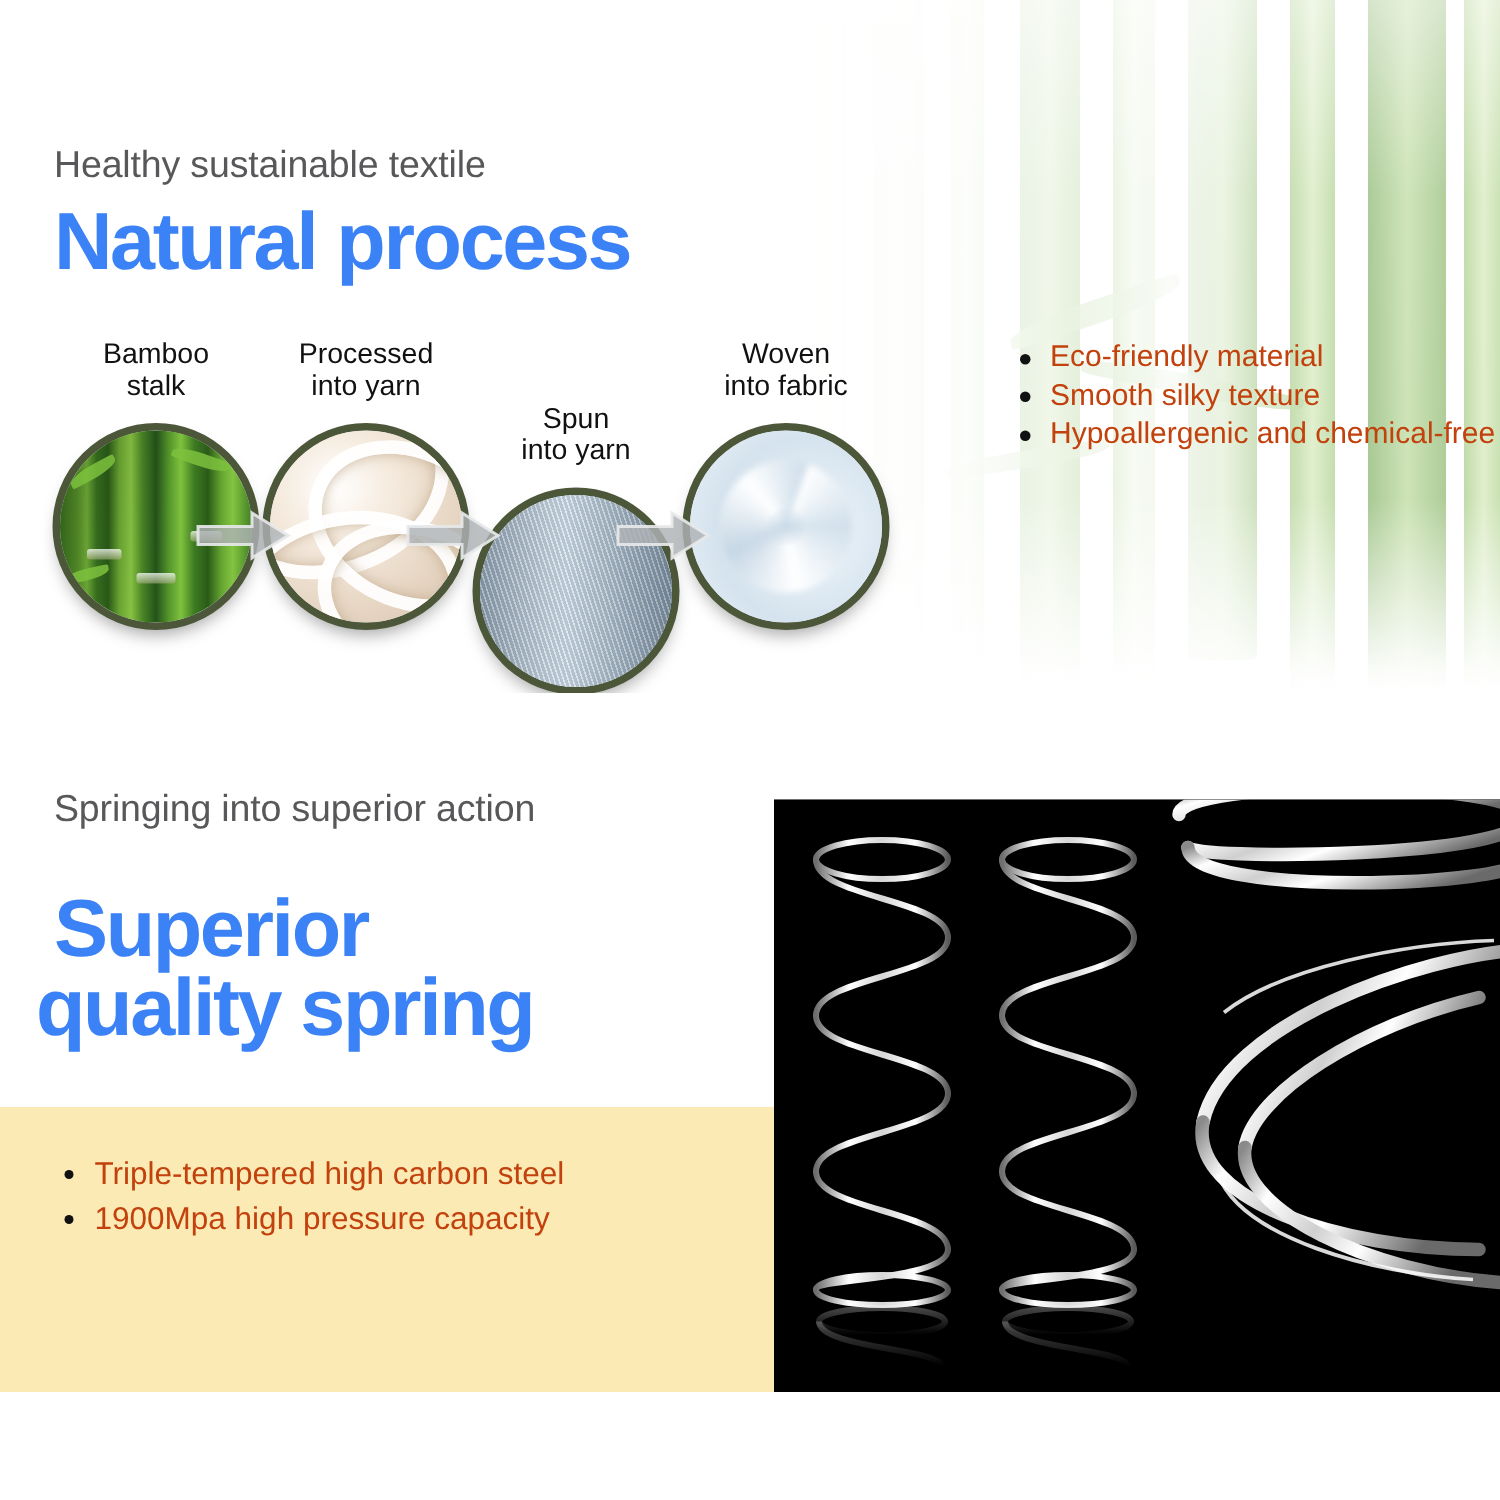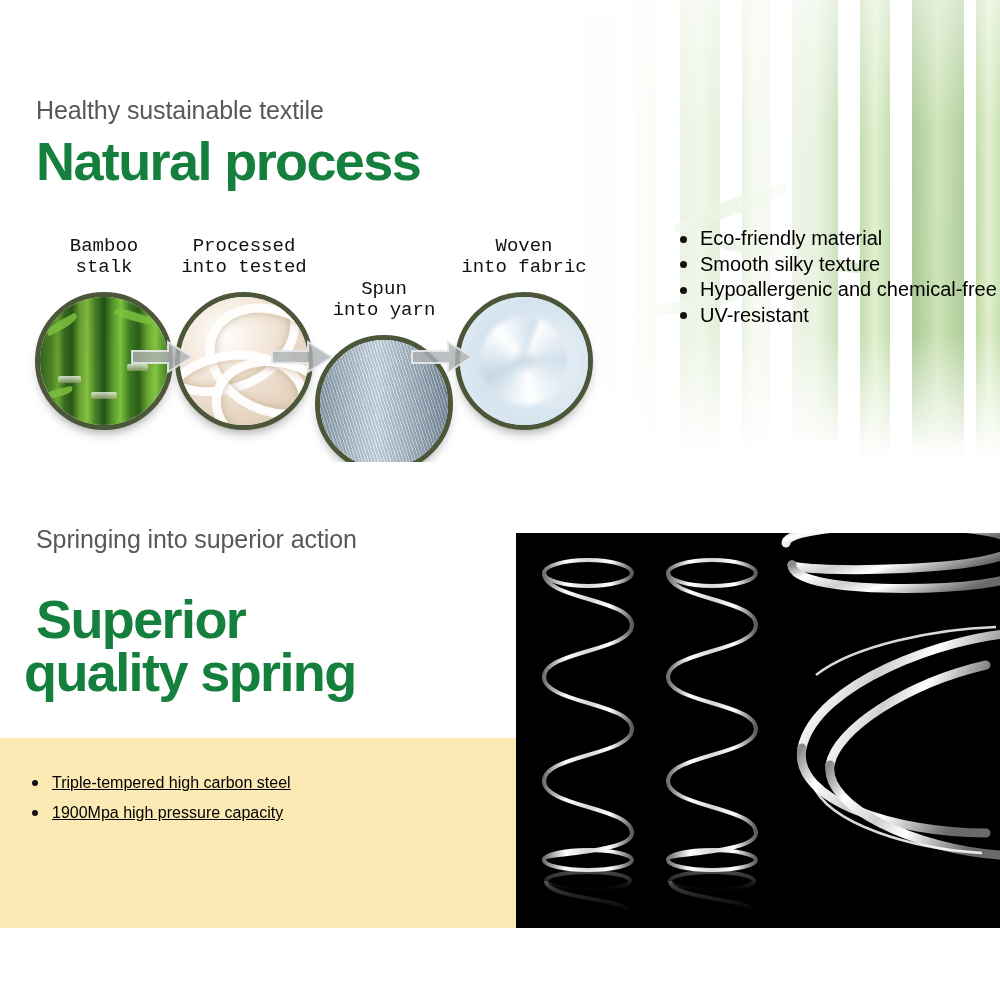--- a/index.html
+++ b/index.html
@@ -72,39 +72,38 @@
     position: absolute;
     font-size: 25px;
     color: #58585a;
     letter-spacing: -0.1px;
     white-space: nowrap;
   }
   .headline {
     position: absolute;
     font-size: 54px;
     font-weight: bold;
-    color: #15803d;
+    color: #3b82f6;
     letter-spacing: -1.6px;
     white-space: nowrap;
     line-height: 1.0;
   }
 
   
   .steps {
     position: absolute;
     left: 24px;
     top: 222px;
     width: 620px;
     height: 240px;
   }
   .step {
     position: absolute;
-    top: 14px;
+    top: 4px;
     width: 160px;
-    font-family: Liberation Mono, monospace;
   }
   .step-label {
     text-align: center;
     font-size: 19px;
     color: #111111;
     line-height: 1.12;
     white-space: pre-line;
   }
   .circle {
     position: absolute;
@@ -208,21 +207,21 @@
   
   .bullets {
     position: absolute;
     list-style: none;
     margin: 0;
     padding: 0;
   }
   .bullets li {
     position: relative;
     padding-left: 24px;
-    color: #000000;
+    color: #c2410c;
     white-space: nowrap;
   }
   .bullets li::before {
     content: "";
     position: absolute;
     left: 4px;
     top: 50%;
     width: 7px; height: 7px;
     margin-top: -3px;
     border-radius: 50%;
@@ -248,26 +247,25 @@
     position: absolute;
     left: 0;
     top: 738px;
     width: 516px;
     height: 190px;
     background: #fbeab4;
   }
 
   .bullets-spring {
     position: absolute;
-    left: 28px;
+    left: 39px;
     top: 768px;
-    font-size: 16px;
+    font-size: 21px;
     line-height: 30px;
     z-index: 3;
-    text-decoration: underline;
   }
   .bullets-spring li::before {
     width: 6px; height: 6px;
     margin-top: -3px;
   }
 
   
   .spring-panel {
     position: absolute;
     left: 516px;
@@ -320,21 +318,21 @@
           <div class="node" style="left:68%;width:16%;top:52%;"></div>
           <div class="leaf" style="left:4%;top:18%;width:34px;height:9px;transform:rotate(-28deg);"></div>
           <div class="leaf" style="left:58%;top:12%;width:40px;height:9px;transform:rotate(20deg);"></div>
           <div class="leaf" style="left:2%;top:72%;width:30px;height:8px;transform:rotate(-12deg);"></div>
         </div>
       </div>
     </div>
 
     <div class="step" style="left:140px;">
       <div class="step-label">Processed
-into tested</div>
+into yarn</div>
       <div class="circle">
         <div class="circle-art art-fibre">
           <div class="strand" style="left:-30%;top:-18%;width:110%;height:80%;transform:rotate(-18deg);"></div>
           <div class="strand" style="left:18%;top:8%;width:95%;height:70%;transform:rotate(26deg);"></div>
           <div class="strand" style="left:-18%;top:42%;width:105%;height:72%;transform:rotate(-8deg);"></div>
           <div class="strand" style="left:24%;top:48%;width:88%;height:64%;transform:rotate(14deg);"></div>
         </div>
       </div>
     </div>
 
@@ -373,21 +371,20 @@
       <svg width="64" height="34" viewBox="0 0 64 34">
         <path d="M2,11 L38,11 L38,2 L62,17 L38,32 L38,23 L2,23 Z" fill="rgba(175,178,181,0.82)" stroke="rgba(232,233,234,0.9)" stroke-width="2"></path>
       </svg>
     </div>
   </div>
 
   <ul class="bullets bullets-eco">
     <li>Eco-friendly material</li>
     <li>Smooth silky texture</li>
     <li>Hypoallergenic and chemical-free</li>
-    <li>UV-resistant</li>
   </ul>
 </div>
 
 <div class="panel-bottom"></div>
 
 <div class="cream-band"></div>
 
 <div class="kicker" style="left:36px; top:525px;">Springing into superior action</div>
 
 <div class="headline" style="left:36px; top:592px;">Superior</div>

